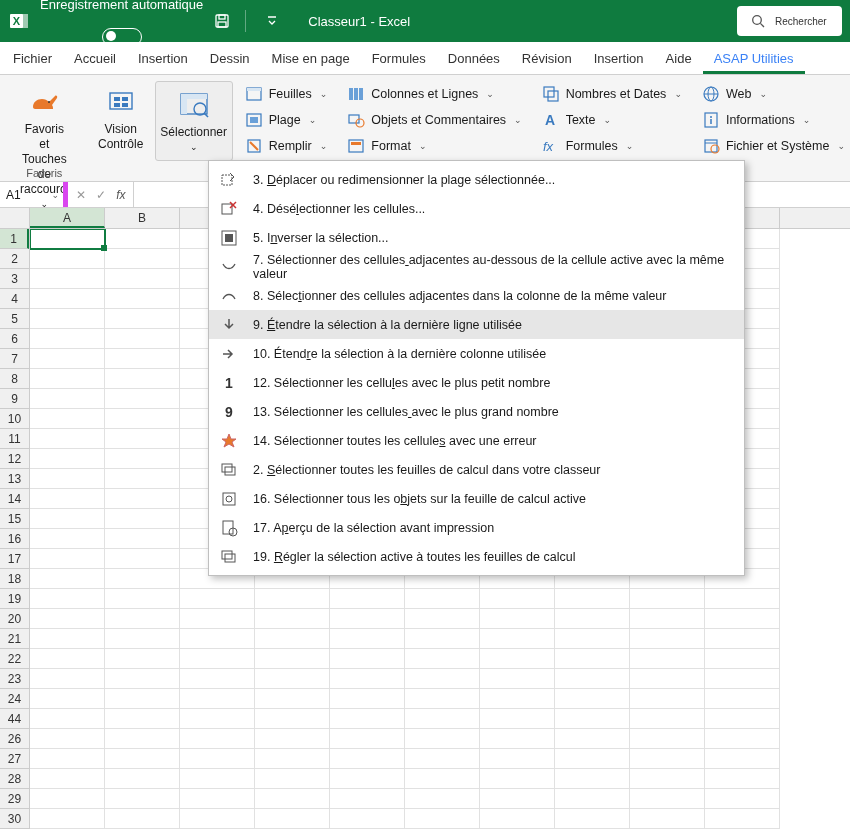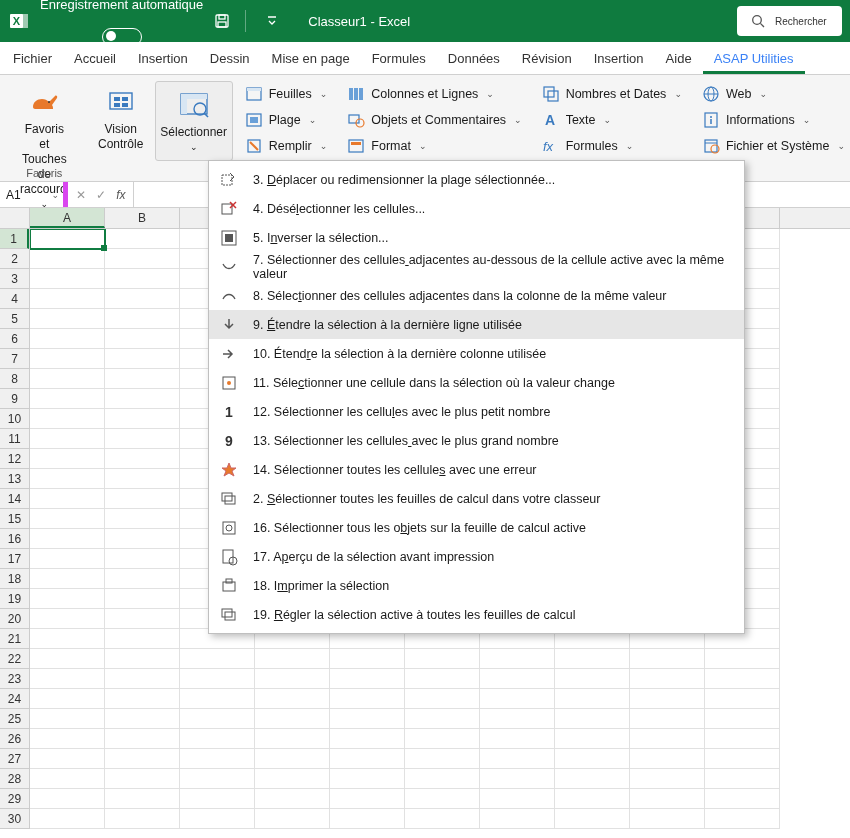--- a/index.html
+++ b/index.html
@@ -354,21 +354,21 @@
       <div class="row-h">15</div>
       <div class="row-h">16</div>
       <div class="row-h">17</div>
       <div class="row-h">18</div>
       <div class="row-h">19</div>
       <div class="row-h">20</div>
       <div class="row-h">21</div>
       <div class="row-h">22</div>
       <div class="row-h">23</div>
       <div class="row-h">24</div>
-      <div class="row-h">25</div>
+      <div class="row-h">44</div>
       <div class="row-h">26</div>
       <div class="row-h">27</div>
       <div class="row-h">28</div>
       <div class="row-h">29</div>
       <div class="row-h">30</div>
     </div>
   <div class="cells" id="cells">
       <div class="cell-row">
         <div class="cell active"></div>
         <div class="cell"></div>
@@ -789,29 +789,20 @@
       <span class="dd-icon">
         <svg width="18" height="18" viewBox="0 0 18 18">
           <path d="M3 9h9m-4-4l4 4-4 4" fill="none" stroke="#555" stroke-width="1.5"></path>
         </svg>
       </span>
       <span><span class="dd-num">10.</span> Étend<span class="underline-char">r</span>e la sélection à la dernière colonne utilisée</span>
     </div>
     <div class="dd-item">
       <span class="dd-icon">
         <svg width="18" height="18" viewBox="0 0 18 18">
-          <rect x="3" y="3" width="12" height="12" fill="none" stroke="#555"></rect>
-          <circle cx="9" cy="9" r="2" fill="#e8792b"></circle>
-        </svg>
-      </span>
-      <span><span class="dd-num">11.</span> Séle<span class="underline-char">c</span>tionner une cellule dans la sélection où la valeur change</span>
-    </div>
-    <div class="dd-item">
-      <span class="dd-icon">
-        <svg width="18" height="18" viewBox="0 0 18 18">
           <text x="5" y="14" font-size="14" font-weight="700" fill="#333">1</text>
         </svg>
       </span>
       <span><span class="dd-num">12.</span> Sélectionner les cellu<span class="underline-char">l</span>es avec le plus petit nombre</span>
     </div>
     <div class="dd-item">
       <span class="dd-icon">
         <svg width="18" height="18" viewBox="0 0 18 18">
           <text x="5" y="14" font-size="14" font-weight="700" fill="#333">9</text>
         </svg>
@@ -849,28 +840,19 @@
         <svg width="18" height="18" viewBox="0 0 18 18">
           <rect x="3" y="2" width="10" height="13" fill="none" stroke="#555"></rect>
           <circle cx="13" cy="13" r="4" fill="none" stroke="#555"></circle>
         </svg>
       </span>
       <span><span class="dd-num">17.</span> A<span class="underline-char">p</span>erçu de la sélection avant impression</span>
     </div>
     <div class="dd-item">
       <span class="dd-icon">
         <svg width="18" height="18" viewBox="0 0 18 18">
-          <rect x="3" y="5" width="12" height="9" fill="none" stroke="#555"></rect>
-          <rect x="6" y="2" width="6" height="4" fill="none" stroke="#555"></rect>
-        </svg>
-      </span>
-      <span><span class="dd-num">18.</span> I<span class="underline-char">m</span>primer la sélection</span>
-    </div>
-    <div class="dd-item">
-      <span class="dd-icon">
-        <svg width="18" height="18" viewBox="0 0 18 18">
           <rect x="2" y="3" width="10" height="8" fill="none" stroke="#555"></rect>
           <rect x="5" y="6" width="10" height="8" fill="none" stroke="#555"></rect>
         </svg>
       </span>
       <span><span class="dd-num">19.</span> <span class="underline-char">R</span>égler la sélection active à toutes les feuilles de calcul</span>
     </div>
   </div>
 
 </body></html>

